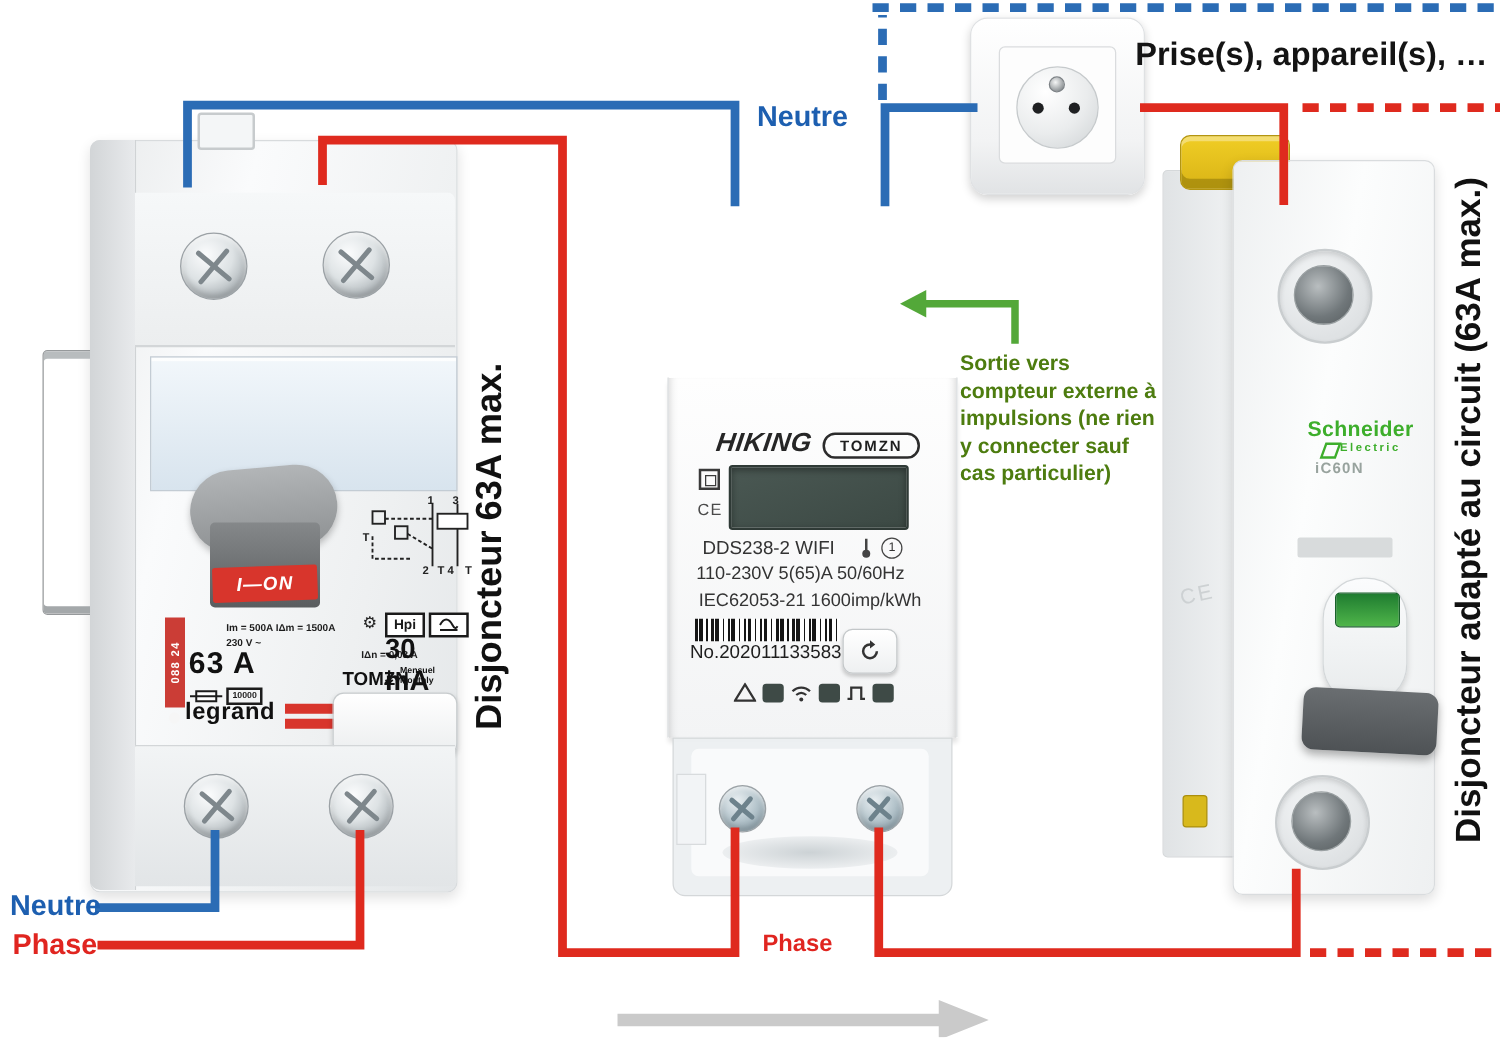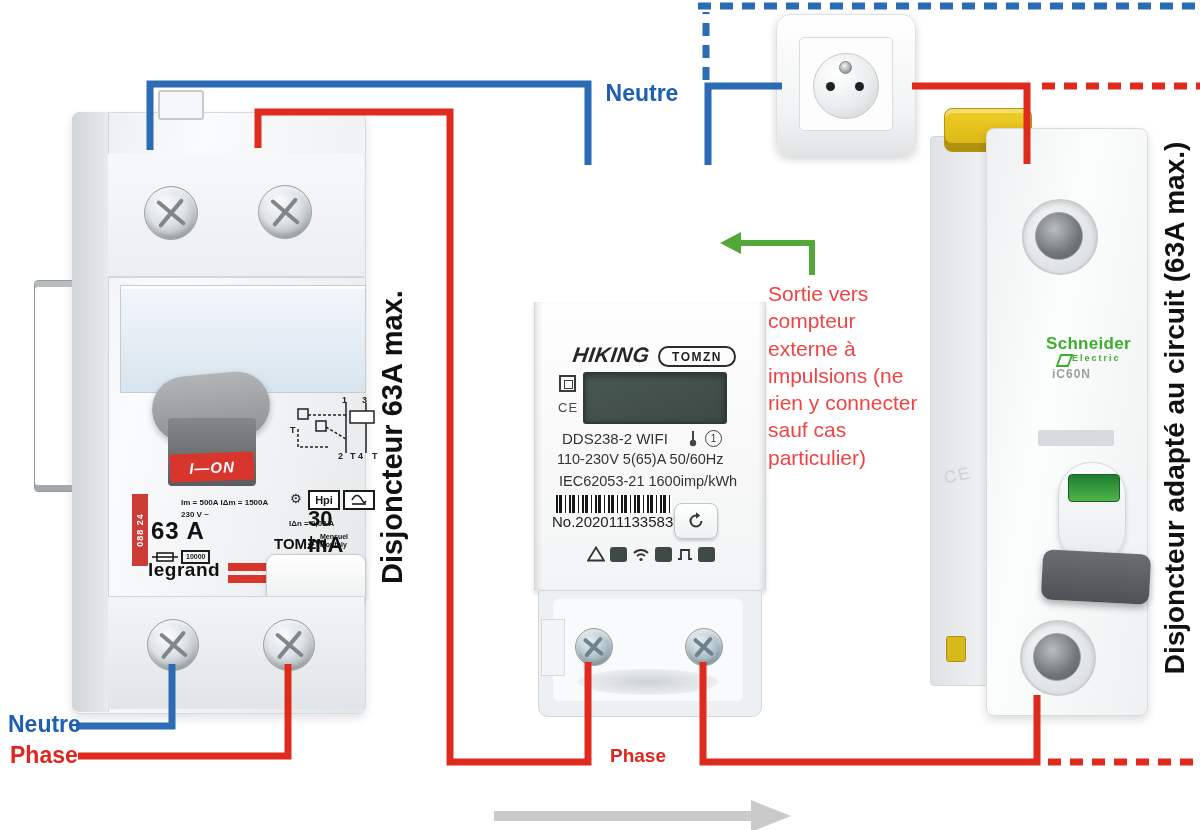--- a/index.html
+++ b/index.html
@@ -7,21 +7,21 @@
         font-family:"Liberation Sans", sans-serif;}
   .abs{position:absolute;}
 
   
   #wires{position:absolute;left:0;top:0;width:1200px;height:830px;z-index:20;pointer-events:none;}
 
   
   .lbl{position:absolute;z-index:30;font-weight:800;white-space:nowrap;}
   .lbl-blue{color:#1d5fb0;}
   .lbl-red{color:#e02520;}
-  .note{position:absolute;z-index:30;color:#ef4444;font-size:21px;line-height:1.3;font-weight:400;white-space:normal;}
+  .note{position:absolute;z-index:30;color:#4d7c0f;font-size:17px;line-height:1.3;font-weight:700;white-space:normal;}
   .vtext{position:absolute;z-index:30;font-weight:800;color:#111;text-align:center;transform:rotate(-90deg);white-space:nowrap;}
 
   
   .screw{position:absolute;border-radius:50%;
     background:radial-gradient(circle at 38% 32%, #fbfcfd, #dde2e4 45%, #a9b0b4 78%, #8a9195);
     border:1px solid #9ba1a5;box-shadow:inset 0 2px 4px rgba(255,255,255,.7), inset 0 -3px 5px rgba(0,0,0,.18);}
   .screw span{position:absolute;left:15%;top:50%;width:70%;height:4px;margin-top:-2px;background:#7e878c;border-radius:2px;}
   .screw span:nth-child(1){transform:rotate(40deg);}
   .screw span:nth-child(2){transform:rotate(-50deg);}
   .screw.bluish{background:radial-gradient(circle at 38% 32%, #e8eef1, #b9c8cf 45%, #93a7b1 78%, #7e939e);}
@@ -353,20 +353,21 @@
     <path d="M78,756 L288,756 L288,664" stroke="#df2a1e" stroke-width="7" fill="none"></path>
     <path d="M1048,762 L1200,762" stroke="#df2a1e" stroke-width="7" fill="none" stroke-dasharray="13 9"></path>
     <path d="M1042,86 L1200,86" stroke="#df2a1e" stroke-width="7" fill="none" stroke-dasharray="13 9"></path>
 
     <path d="M812,275 L812,243 L738,243" stroke="#53a839" stroke-width="6" fill="none"></path>
     <polygon points="720,243 741,232 741,254" fill="#53a839"></polygon>
 
     <polygon points="494,811 751,811 751,800 791,816 751,832 751,821 494,821" fill="#cacaca"></polygon>
   </svg>
 
+  <div class="lbl" style="left:880px;top:28px;width:310px;text-align:right;font-size:26px;color:#141414;">Prise(s), appareil(s), …</div>
   <div class="lbl lbl-blue" style="left:596px;top:80px;width:92px;text-align:center;font-size:23px;">Neutre</div>
   <div class="note" style="left:768px;top:280px;width:158px;">Sortie vers compteur externe à impulsions (ne rien y connecter sauf cas particulier)</div>
   <div class="lbl lbl-blue" style="left:8px;top:711px;font-size:23px;">Neutre</div>
   <div class="lbl lbl-red" style="left:10px;top:742px;font-size:23px;">Phase</div>
   <div class="lbl lbl-red" style="left:610px;top:745px;font-size:19px;">Phase</div>
   <div class="vtext" style="left:228px;top:420px;width:330px;height:34px;font-size:29px;">Disjoncteur 63A max.</div>
   <div class="vtext" style="left:892px;top:390px;width:570px;height:36px;font-size:28px;">Disjoncteur adapté au circuit (63A max.)</div>
 
 </div>
 

